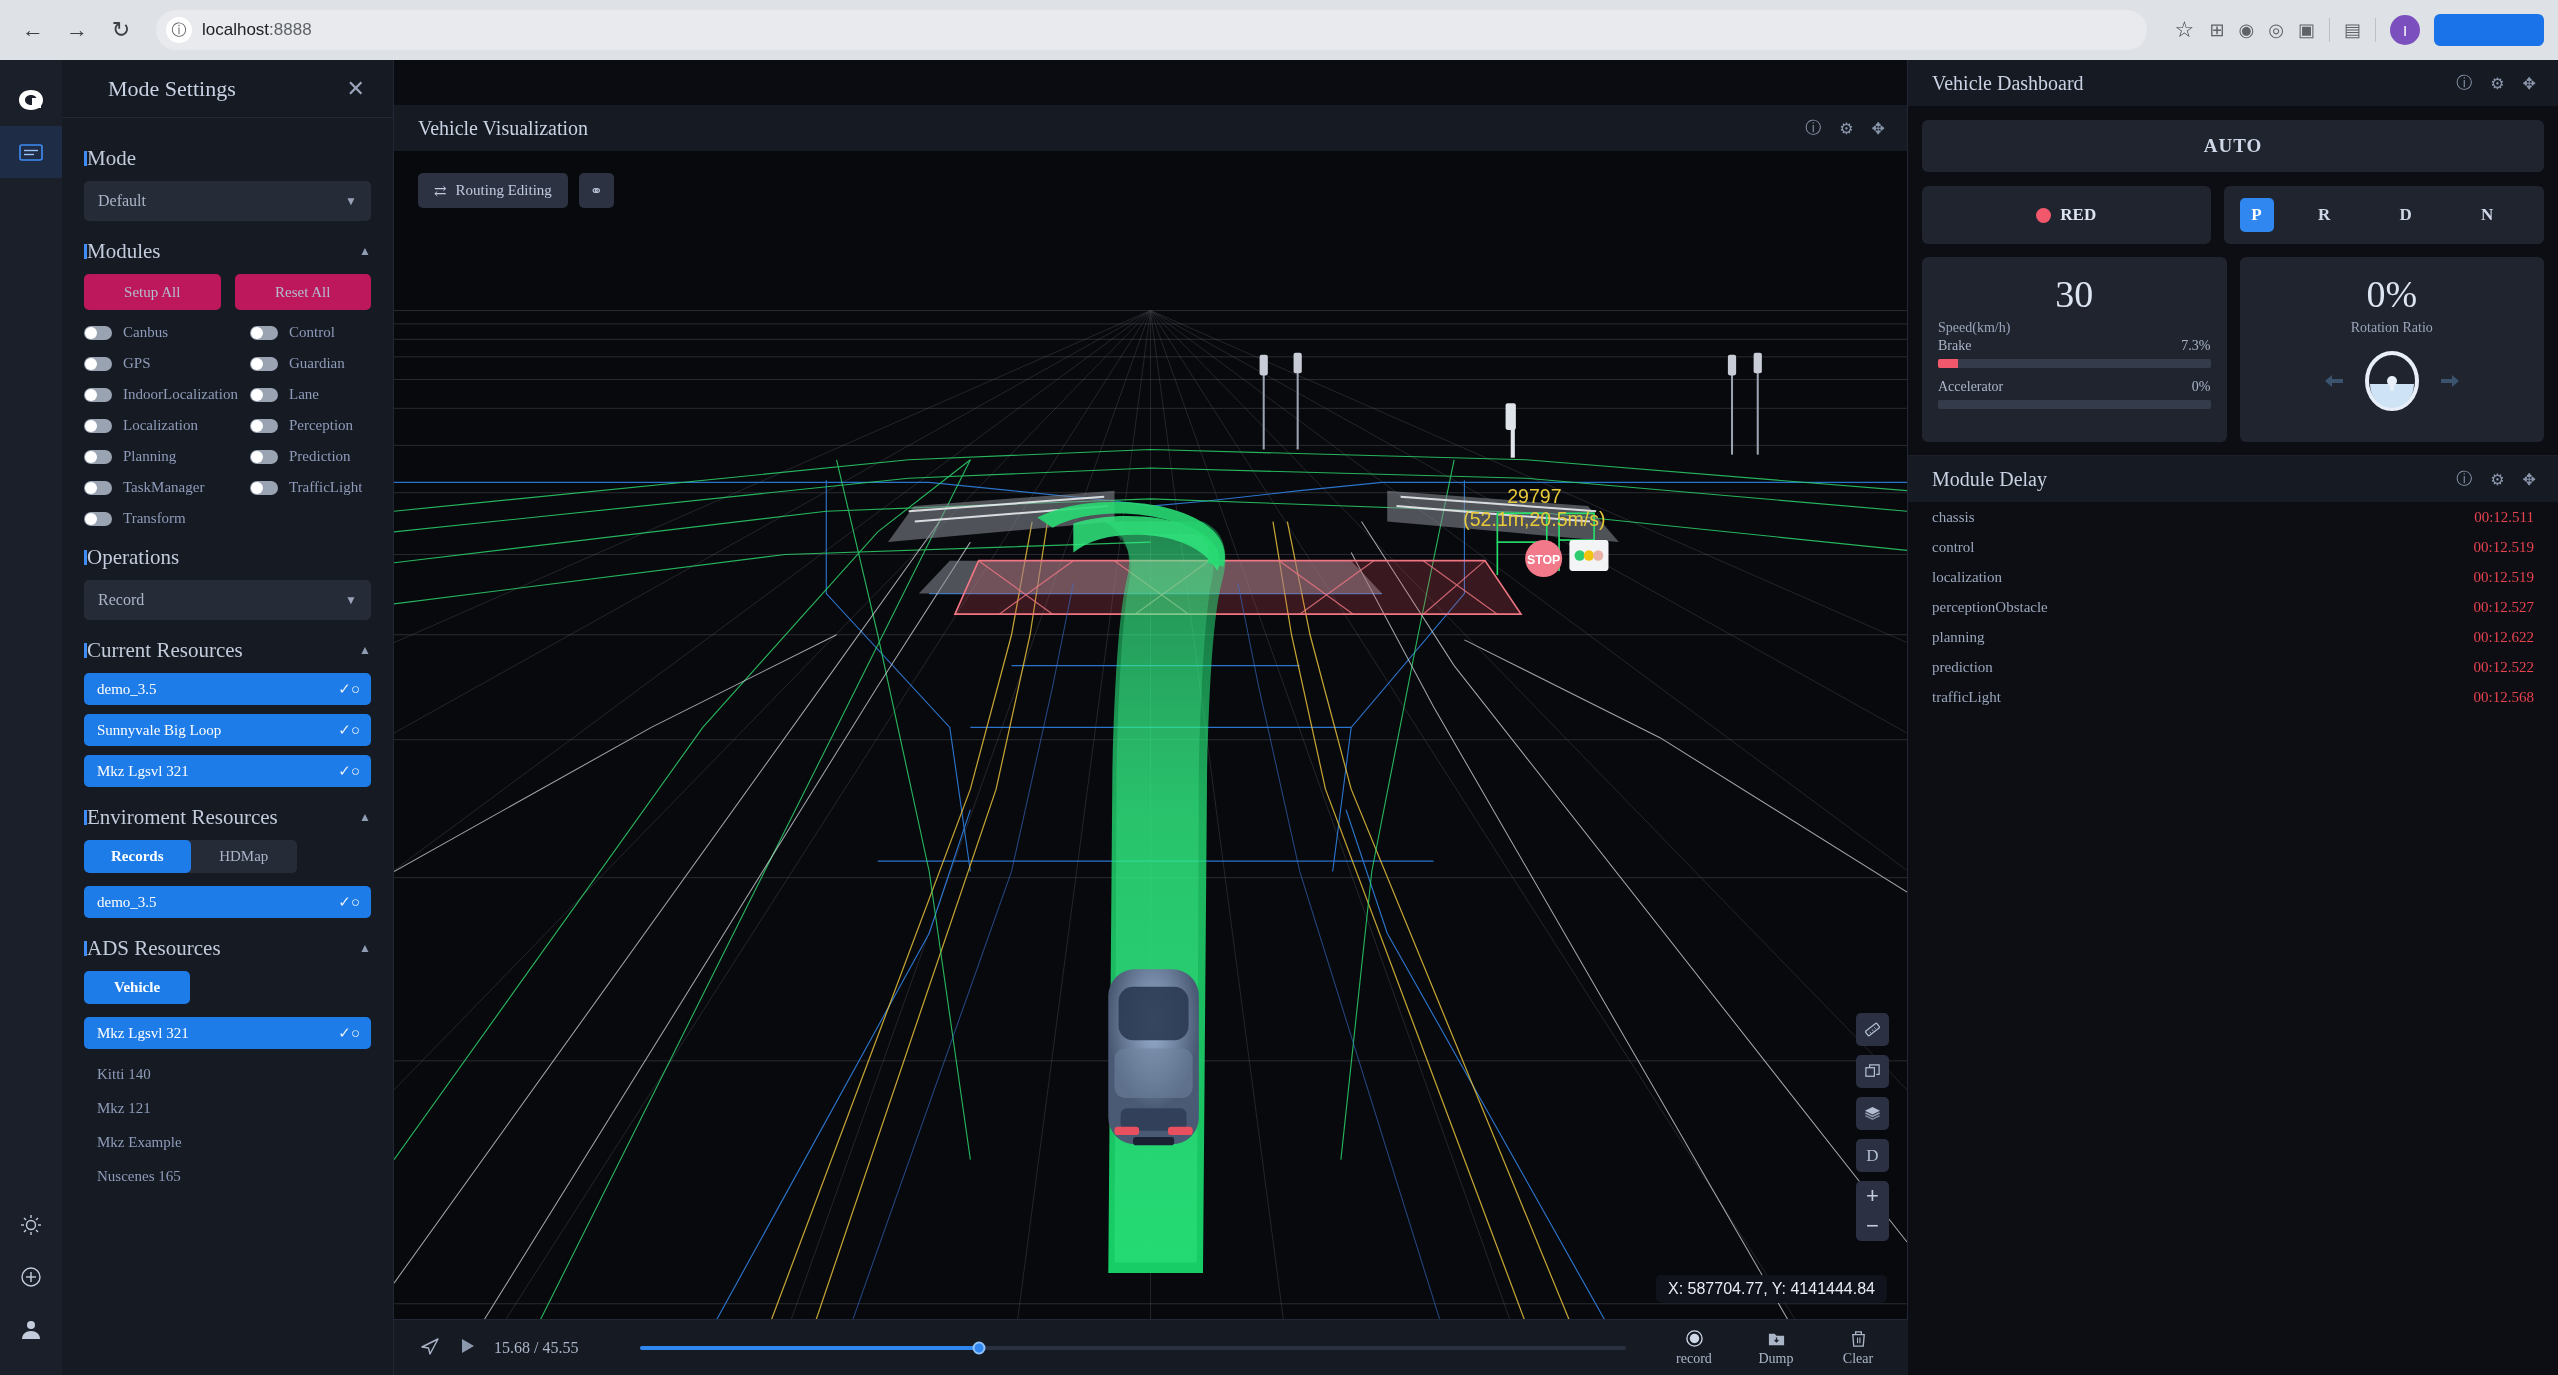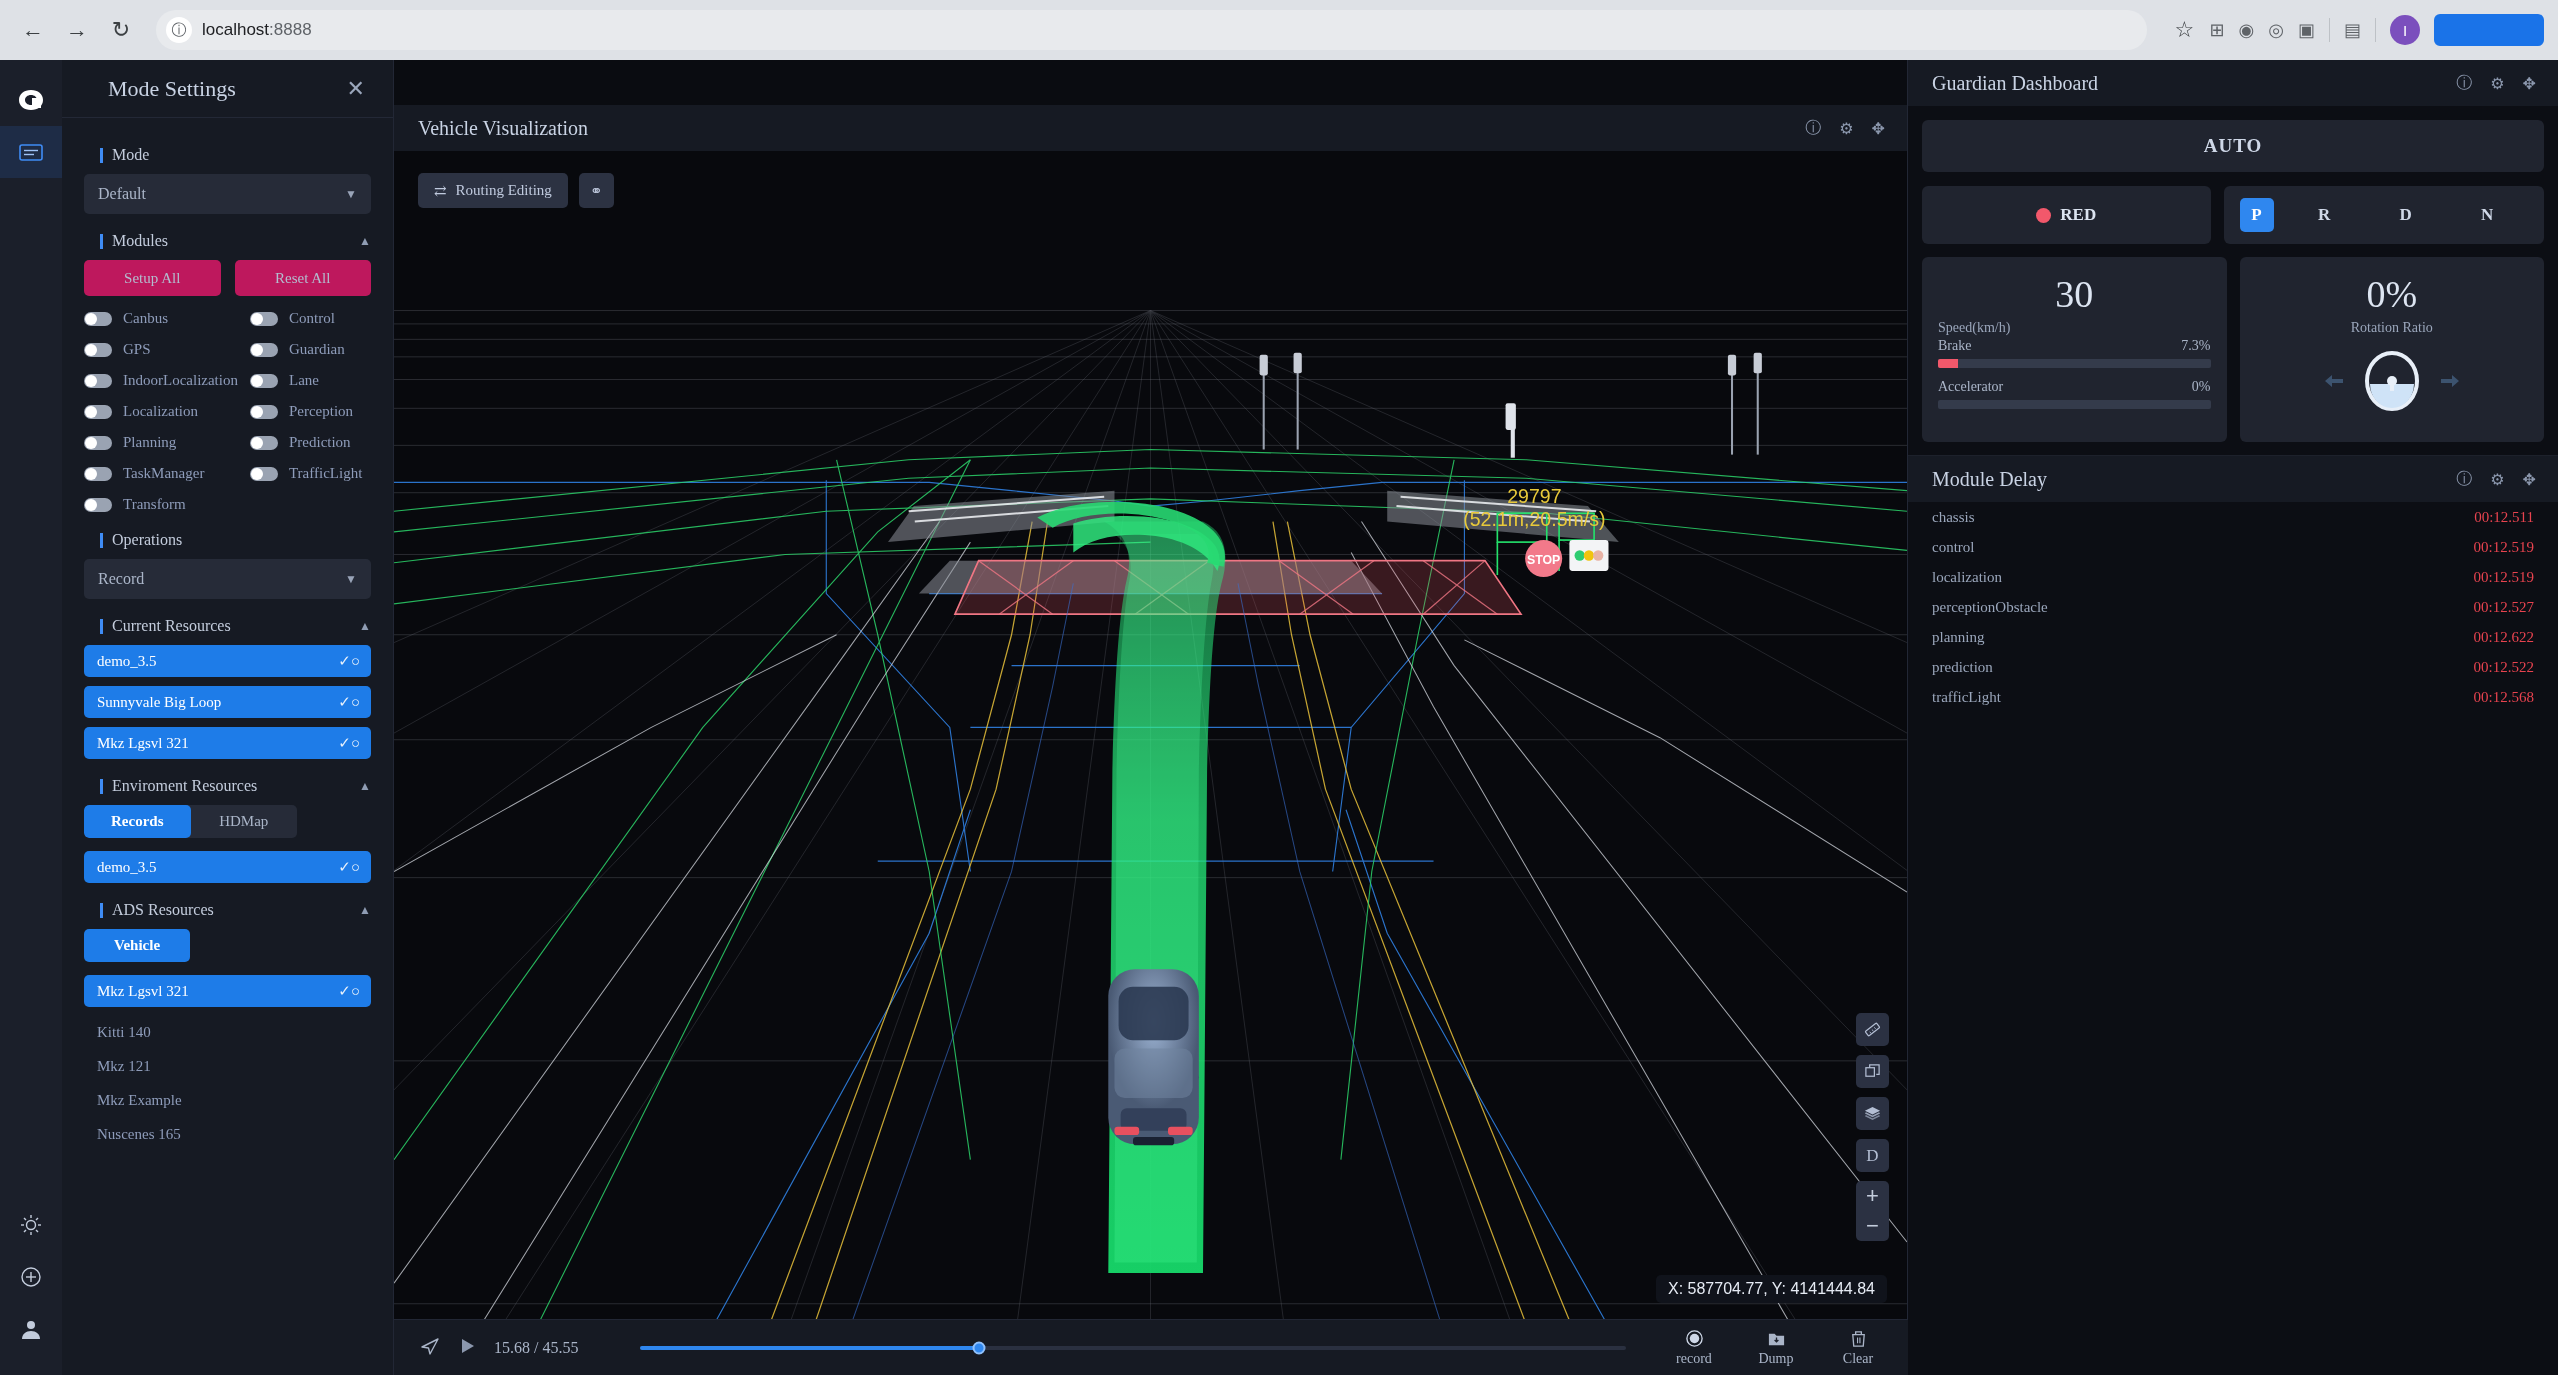--- a/index.html
+++ b/index.html
@@ -43,21 +43,21 @@
   #mode-panel { width: 332px; flex: 0 0 332px; background: #161a23; display: flex;
     flex-direction: column; border-right: 1px solid #222735; }
   #mode-panel-header { height: 58px; display: flex; align-items: center;
     justify-content: space-between; padding: 0 28px 0 26px; border-bottom: 1px solid #232836; }
   #mode-panel-header .title { font-size: 22px; color: #c9d3e4; margin-left: 20px; }
   #mode-panel-header .close { font-size: 22px; color: #9aa6bb; line-height: 1; }
   #mode-panel-body { flex: 1; overflow: hidden; padding: 10px 22px 0 22px; }
 
   .sec-head { display: flex; align-items: center; justify-content: space-between;
     margin: 18px 0 10px 0; }
-  .sec-head .lbl { display: flex; align-items: center; gap: 9px; font-size: 16px; color: #c3ccdc; margin-left: 16px; }
+  .sec-head .lbl { display: flex; align-items: center; font-size: 21px; color: #c3ccdc; }
   .sec-head .bar { width: 3px; height: 15px; background: #3f8cf5; display: inline-block; }
   .sec-head .chev { color: #8f9cb3; font-size: 12px; }
 
   .select-box { height: 40px; background: #262b38; border-radius: 5px; display: flex;
     align-items: center; justify-content: space-between; padding: 0 14px; font-size: 16px;
     color: #aab5c8; }
   .select-box .chev { font-size: 12px; color: #99a4b8; }
 
   .btn-row { display: flex; gap: 14px; margin-bottom: 14px; }
   .gray-btn { flex: 1; height: 36px; background: #be185d; border-radius: 5px; display: flex;
@@ -738,21 +738,21 @@
             <line x1="9" y1="9" x2="9" y2="15" stroke="#aab5c8" stroke-width="1.2"></line>
             <line x1="11.5" y1="9" x2="11.5" y2="15" stroke="#aab5c8" stroke-width="1.2"></line>
           </svg>
         <span>Clear</span>
       </div>
     </div>
   </div>
 
   <div id="right-col">
     <div class="r-panel-head">
-      <div class="title">Guardian Dashboard</div>
+      <div class="title">Vehicle Dashboard</div>
       <div class="hdr-icons">
         <span>ⓘ</span>
         <span>⚙</span>
         <span>✥</span>
       </div>
     </div>
     <div id="dash-body">
       <div class="card" id="auto-card">AUTO</div>
       <div class="row2">
         <div class="card" id="signal-card">

